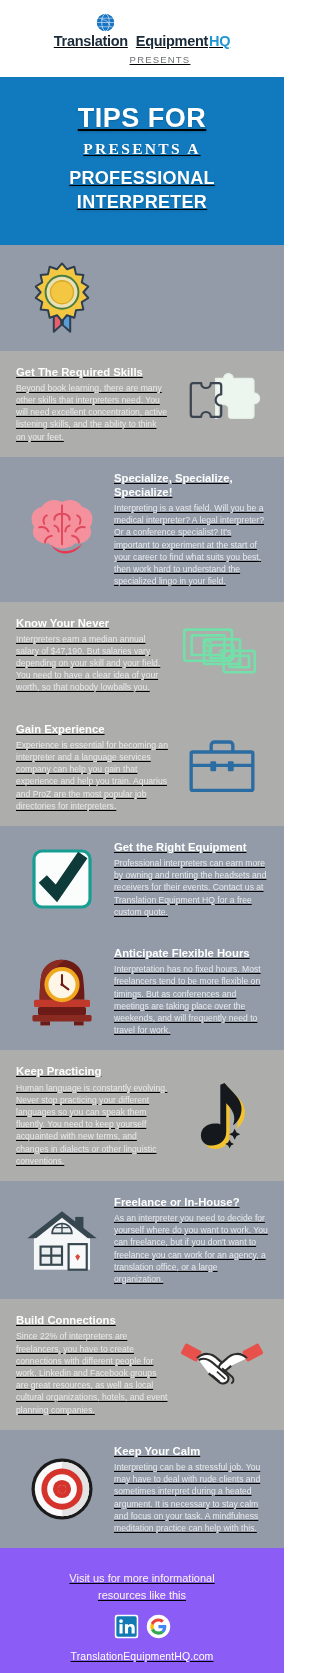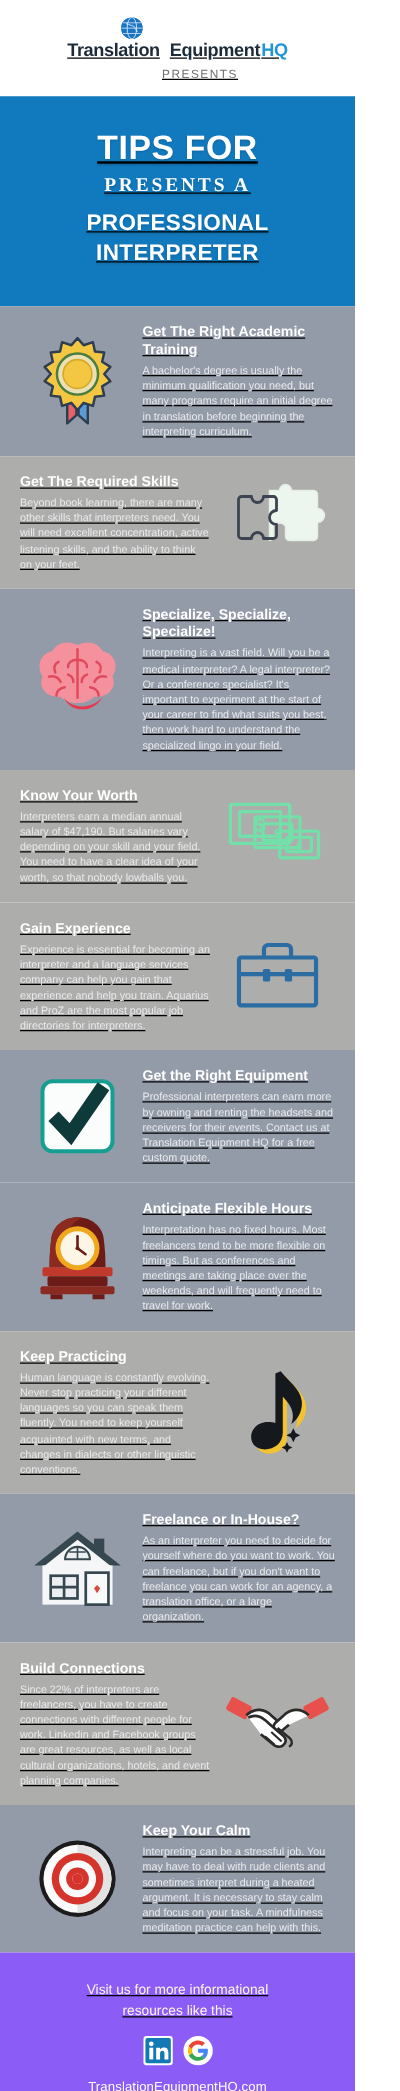--- a/index.html
+++ b/index.html
@@ -171,24 +171,20 @@
       <div class="tip bg-blue icon-left">
         <div class="tip-icon">
       <svg viewBox="0 0 80 90" width="66" height="74">
         <path d="M30 52 L30 86 L39 78 L39 52Z" fill="#e8616a" stroke="#2c3e50" stroke-width="2.4" stroke-linejoin="round"></path>
         <path d="M50 52 L50 86 L41 78 L41 52Z" fill="#5b9bd5" stroke="#2c3e50" stroke-width="2.4" stroke-linejoin="round"></path>
         <path d="M40 3 L46 10 L55 7 L57 16 L66 17 L64 26 L72 31 L66 38 L72 45 L64 50 L66 59 L57 60 L55 69 L46 66 L40 73 L34 66 L25 69 L23 60 L14 59 L16 50 L8 45 L14 38 L8 31 L16 26 L14 17 L23 16 L25 7 L34 10Z" fill="#f4c742" stroke="#2c3e50" stroke-width="2.4" stroke-linejoin="round"></path>
         <circle cx="40" cy="38" r="20" fill="#e9e0b6" stroke="#4b7d3f" stroke-width="2.4"></circle>
         <circle cx="40" cy="38" r="14" fill="#f4c742" stroke="#d9a922" stroke-width="1.6"></circle>
       </svg>
         </div>
-        <div class="tip-text">
-          <div class="tip-title">Get The Right Academic Training</div>
-          <div class="tip-body">A bachelor's degree is usually the minimum qualification you need, but many programs require an initial degree in translation before beginning the interpreting curriculum.</div>
-        </div>
       </div>
       <div class="tip bg-gray icon-right">
         <div class="tip-icon">
       <svg viewBox="0 0 100 80" width="80" height="64">
         <path d="M78 8 h8 a4 4 0 0 1 4 4 v14 a7 7 0 0 1 0 14 v14 a4 4 0 0 1 -4 4 h-24 a4 4 0 0 1 -4 -4 v-10 a7 7 0 0 0 -12 0 v10 a4 4 0 0 1 -4 4 h-0 V8 h10 a6 6 0 0 1 12 0 z" fill="#edf6ee" stroke="#e4eee5" stroke-width="1.5"></path>
         <path d="M14 14 h10 a6 6 0 0 0 12 0 h10 a3 3 0 0 1 3 3 v11 a7 7 0 0 0 0 14 v11 a3 3 0 0 1 -3 3 h-10 a6 6 0 0 0 -12 0 h-10 a3 3 0 0 1 -3 -3 v-36 a3 3 0 0 1 3 -3z" fill="none" stroke="#3b4450" stroke-width="2.8" stroke-linejoin="round"></path>
       </svg>
         </div>
         <div class="tip-text">
           <div class="tip-title">Get The Required Skills</div>
@@ -230,21 +226,21 @@
           <rect x="36" y="23" width="28" height="16" rx="1"></rect>
           <rect x="4" y="4" width="58" height="38" rx="2"></rect>
           <rect x="13" y="11" width="40" height="24" rx="1"></rect>
         </g>
         <text x="33" y="31" font-family="Liberation Sans, sans-serif" font-size="20" font-weight="bold" fill="#72e0a8" text-anchor="middle">$</text>
         <text x="50" y="37" font-family="Liberation Sans, sans-serif" font-size="13" font-weight="bold" fill="#72e0a8" text-anchor="middle">$</text>
         <text x="71" y="49" font-family="Liberation Sans, sans-serif" font-size="11" font-weight="bold" fill="#72e0a8" text-anchor="middle">$</text>
       </svg>
         </div>
         <div class="tip-text">
-          <div class="tip-title">Know Your Worth</div>
+          <div class="tip-title">Know Your Never</div>
           <div class="tip-body">Interpreters earn a median annual salary of $47,190. But salaries vary depending on your skill and your field. You need to have a clear idea of your worth, so that nobody lowballs you.</div>
         </div>
       </div>
       <div class="tip bg-gray icon-right">
         <div class="tip-icon">
       <svg viewBox="0 0 90 72" width="76" height="60">
         <g fill="none" stroke="#2b6ca3" stroke-width="4" stroke-linejoin="round">
           <path d="M32 18 V10 a4 4 0 0 1 4 -4 h18 a4 4 0 0 1 4 4 v8"></path>
           <rect x="8" y="18" width="74" height="46" rx="2"></rect>
           <path d="M8 34 H82"></path>

